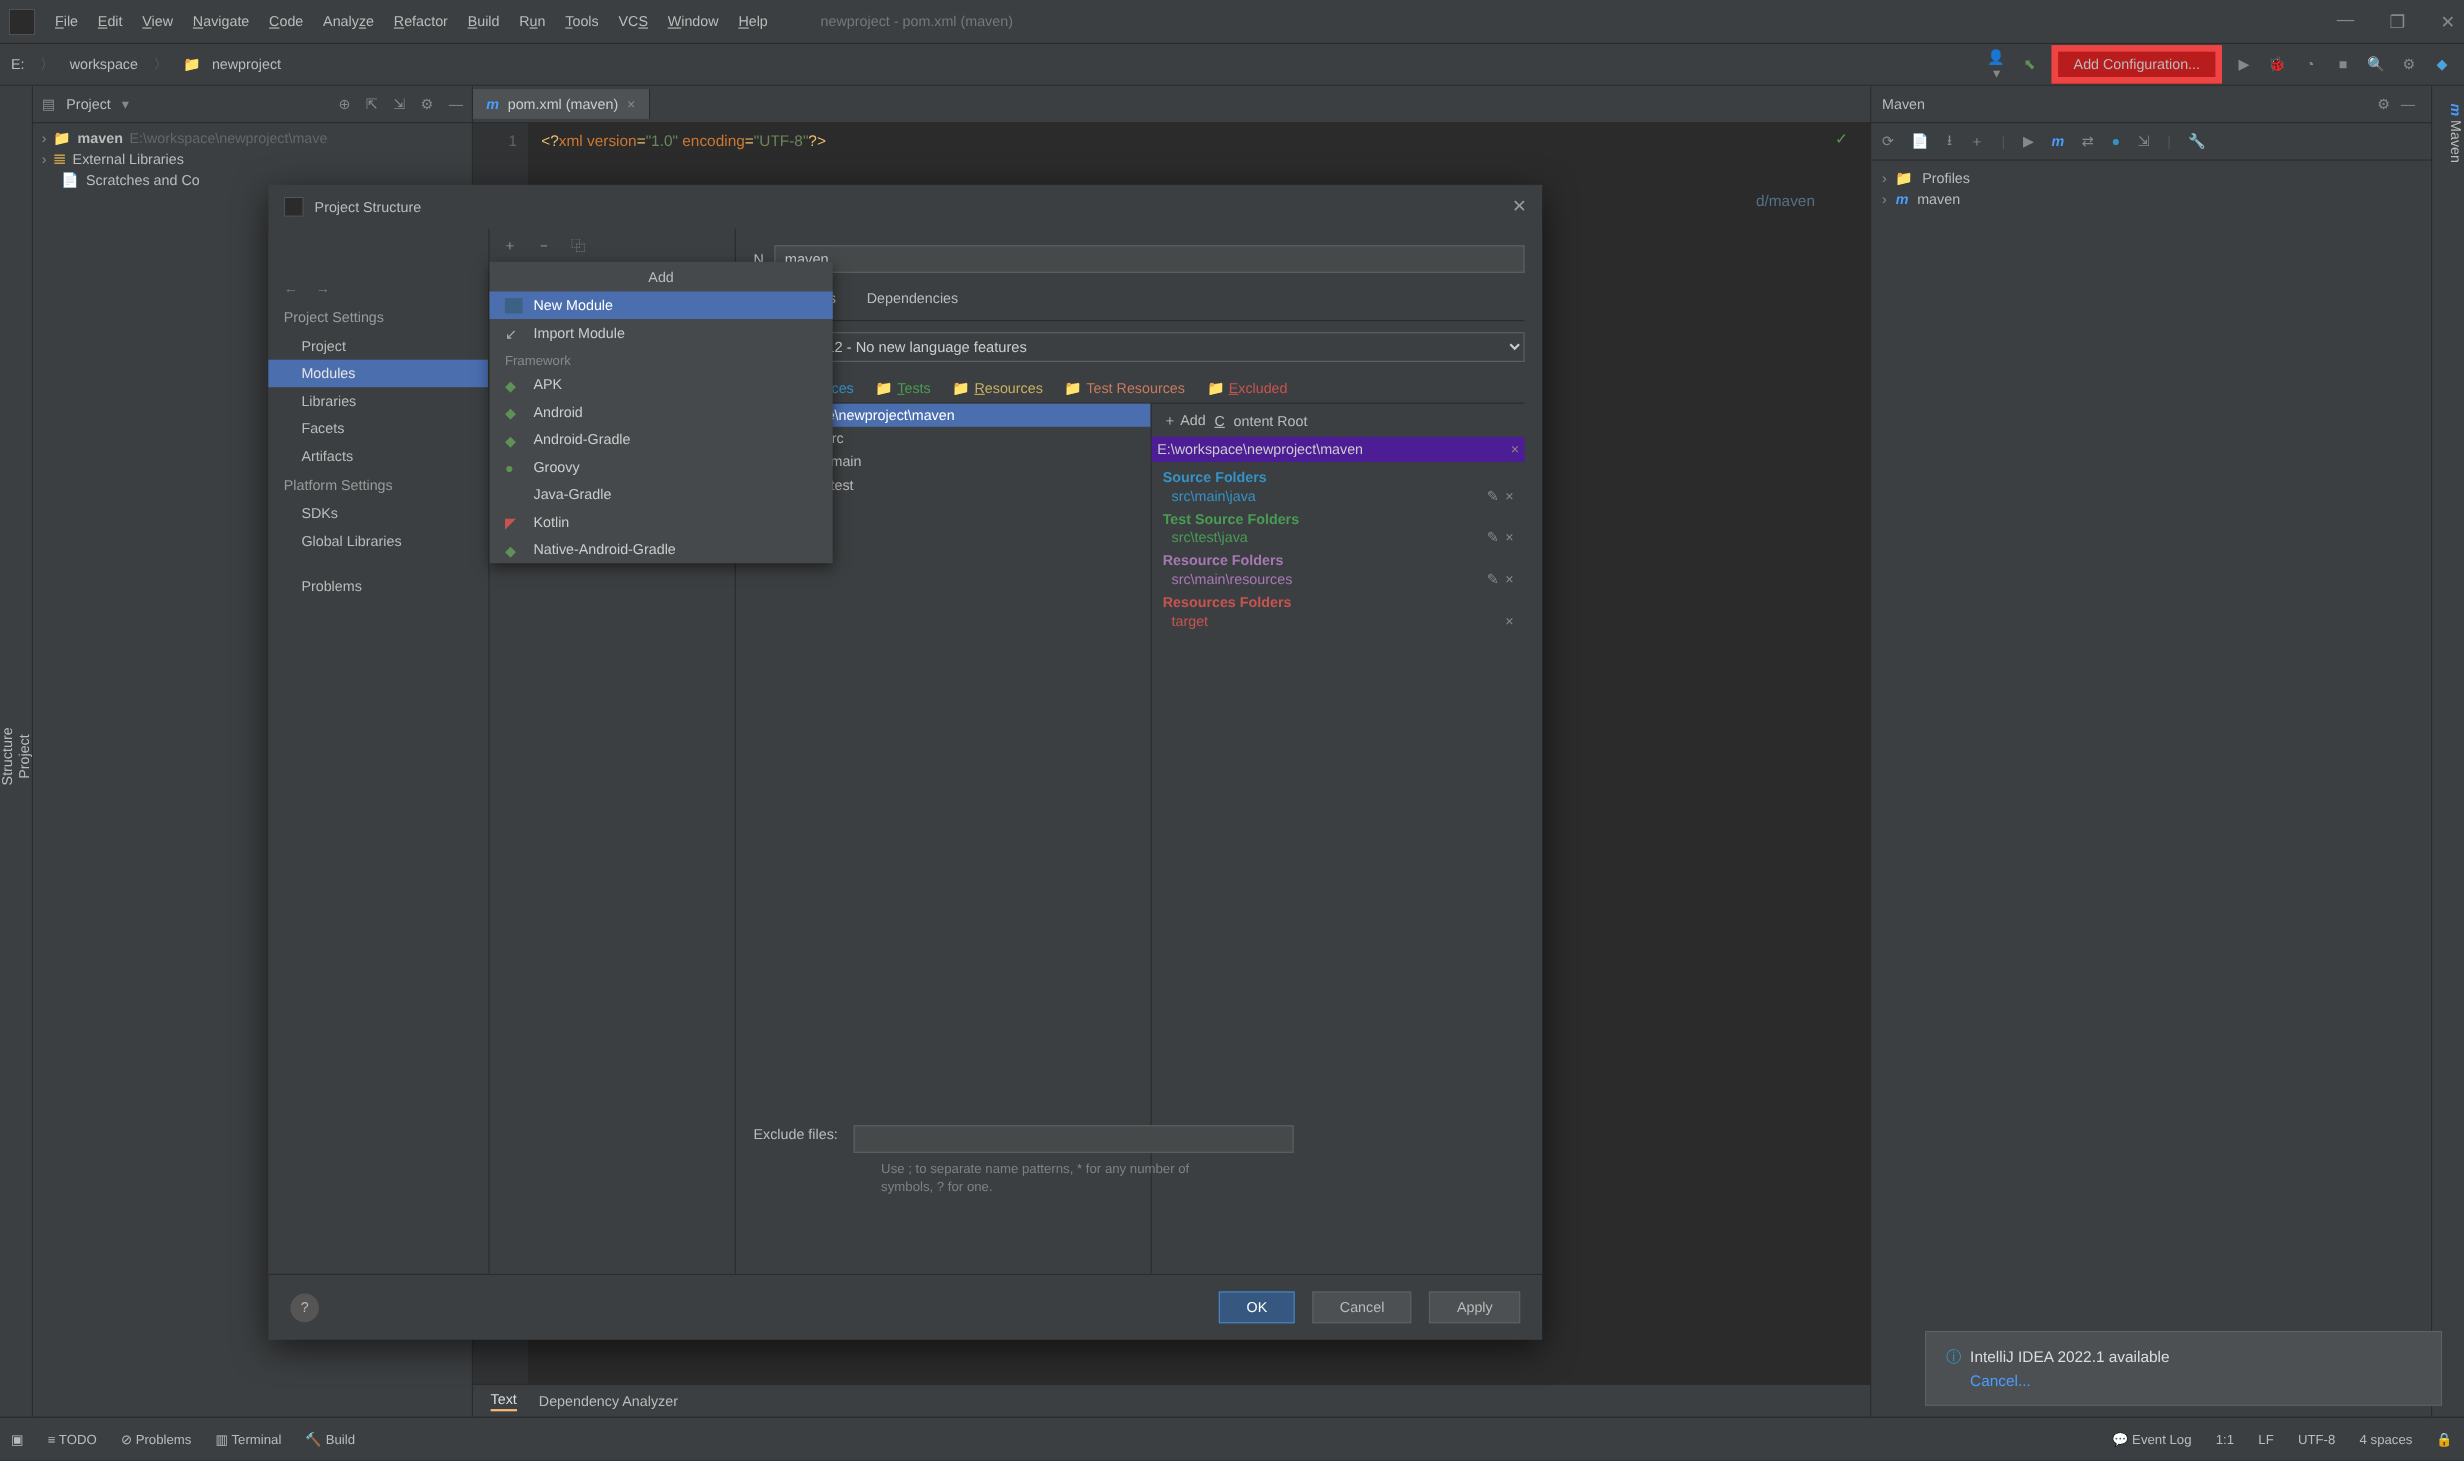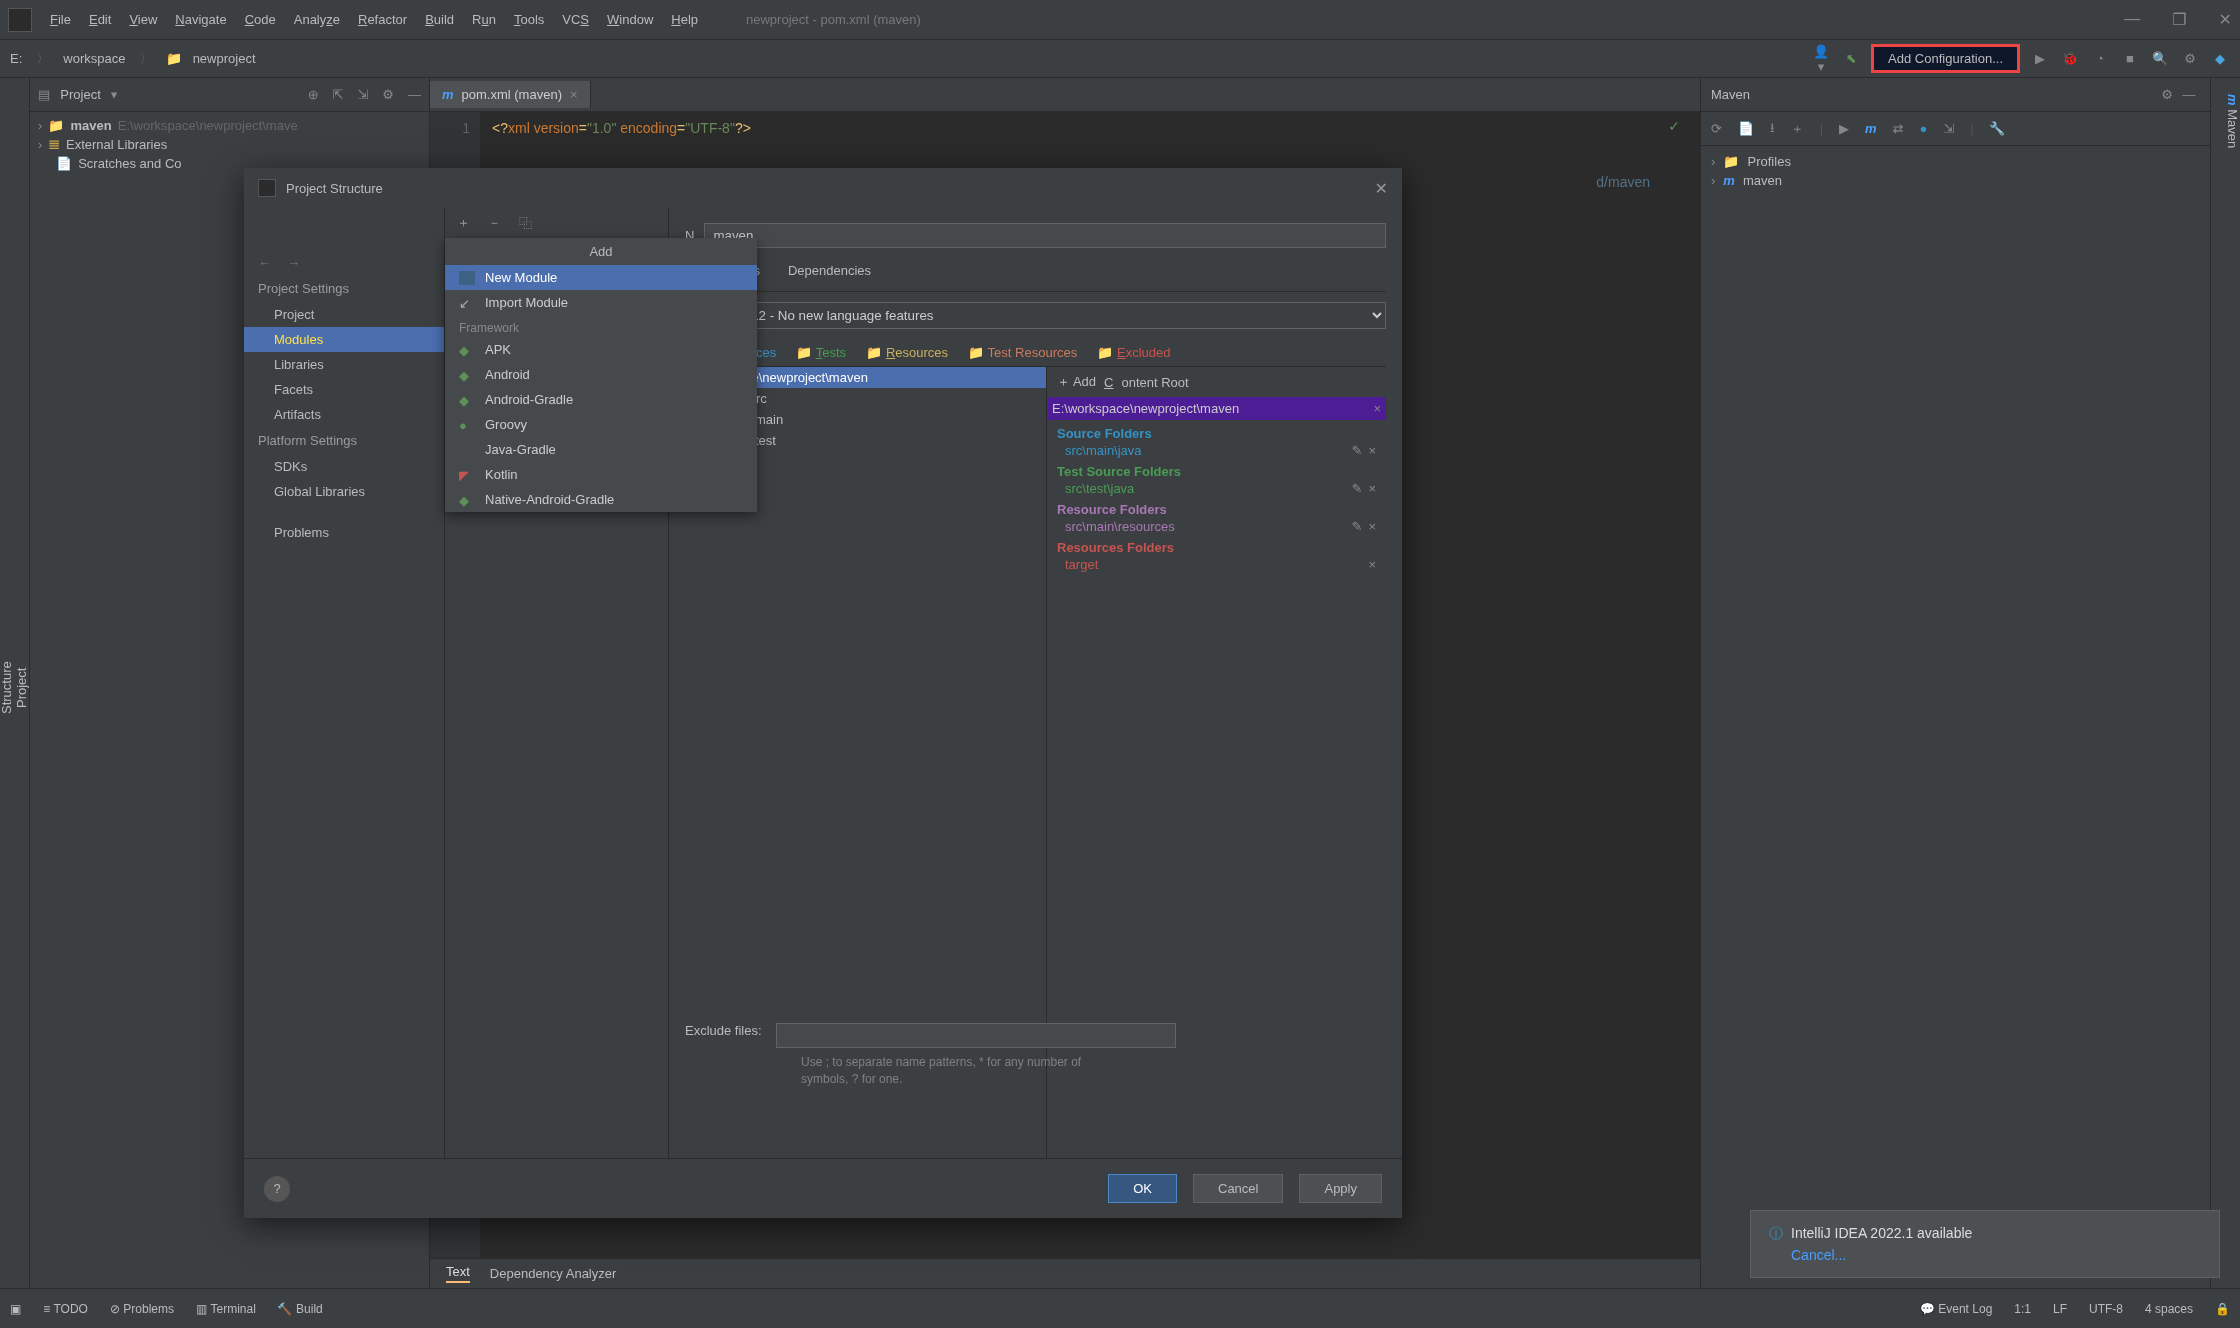--- a/index.html
+++ b/index.html
@@ -12,21 +12,21 @@
 .menubar .menu-item { color: #bbbbbb; cursor: pointer; }
 .menubar .title { color: #777; margin-left: 30px; }
 .menubar .winctrl { margin-left: auto; display: flex; gap: 32px; color: #888; }
 .menubar .winctrl span { cursor: pointer; font-size: 16px; }
 
 
 .navbar { height: 38px; background: #3c3f41; display: flex; align-items: center; padding: 0 10px; border-bottom: 1px solid #2b2b2b; gap: 10px; }
 .navbar .crumb { color: #bbbbbb; }
 .navbar .sep::after { content: "〉"; color: #666; margin: 0 4px; }
 .navbar .spacer { flex: 1; }
-.navbar .btnbox { background: #0f172a; border: 3px solid #ef4444; padding: 4px 14px; color: #bbbbbb; cursor: pointer; }
+.navbar .btnbox { background: #b91c1c; border: 6px solid #ef4444; padding: 4px 14px; color: #bbbbbb; cursor: pointer; }
 .navbar .icon { width: 20px; color: #888; text-align: center; cursor: pointer; }
 
 
 .main { position: absolute; top: 78px; bottom: 40px; left: 0; right: 0; display: flex; }
 .leftgutter { width: 30px; background: #3c3f41; border-right: 1px solid #2b2b2b; writing-mode: vertical-rl; text-align: center; padding-top: 10px; color: #bbb; }
 .leftgutter .lg-item { transform: rotate(180deg); padding: 8px 0; cursor: pointer; }
 
 .projectpanel { width: 400px; background: #3c3f41; border-right: 1px solid #2b2b2b; display: flex; flex-direction: column; }
 .projectpanel .pp-head { height: 34px; display: flex; align-items: center; padding: 0 8px; gap: 10px; border-bottom: 1px solid #2b2b2b; }
 .projectpanel .pp-head .pp-title { font-weight: 500; }
@@ -72,21 +72,21 @@
 .statusbar .sp { flex: 1; }
 
 
 .ps-dialog { position: absolute; left: 244px; top: 168px; width: 1158px; height: 1050px; background: #3c3f41; box-shadow: 0 8px 30px rgba(0,0,0,.6); display: flex; flex-direction: column; }
 .ps-dialog .ps-title { height: 40px; display: flex; align-items: center; padding: 0 14px; gap: 10px; }
 .ps-dialog .ps-title .close { margin-left: auto; color: #999; cursor: pointer; font-size: 16px; }
 .ps-dialog .ps-body { flex: 1; display: flex; }
 .ps-dialog .ps-side { width: 200px; background: #3c3f41; padding-top: 40px; }
 .ps-dialog .ps-side .hdr { color: #9a9a9a; padding: 6px 14px; font-size: 13px; }
 .ps-dialog .ps-side .item { padding: 5px 30px; color: #bbbbbb; cursor: pointer; }
-.ps-dialog .ps-side .item.sel { background: #4b6eaf; color: #fde047; }
+.ps-dialog .ps-side .item.sel { background: #4b6eaf; color: #e5e5e5; }
 .ps-dialog .ps-mid { width: 225px; background: #3c3f41; border-left: 1px solid #2b2b2b; border-right: 1px solid #2b2b2b; position: relative; }
 .ps-dialog .ps-mid .toolbar { height: 30px; display: flex; align-items: center; gap: 18px; padding: 0 12px; color: #999; }
 .ps-dialog .ps-main { flex: 1; background: #3c3f41; display: flex; flex-direction: column; padding: 10px 16px 0 16px; position: relative; }
 .ps-dialog .ps-footer { height: 60px; border-top: 1px solid #2b2b2b; display: flex; align-items: center; justify-content: flex-end; gap: 16px; padding: 0 20px; }
 .ps-dialog .ps-footer .help { margin-right: auto; width: 26px; height: 26px; border-radius: 13px; background: #555; color: #bbb; text-align: center; line-height: 26px; }
 .ps-dialog .ps-footer .btn { padding: 6px 24px; background: #4c5052; border: 1px solid #5e6163; cursor: pointer; }
 .ps-dialog .ps-footer .btn.primary { background: #365880; border-color: #4a88c7; color: #fff; }
 
 
 .add-popup { position: absolute; left: 0; top: 30px; width: 312px; background: #46494b; box-shadow: 0 4px 12px rgba(0,0,0,.5); z-index: 20; }

